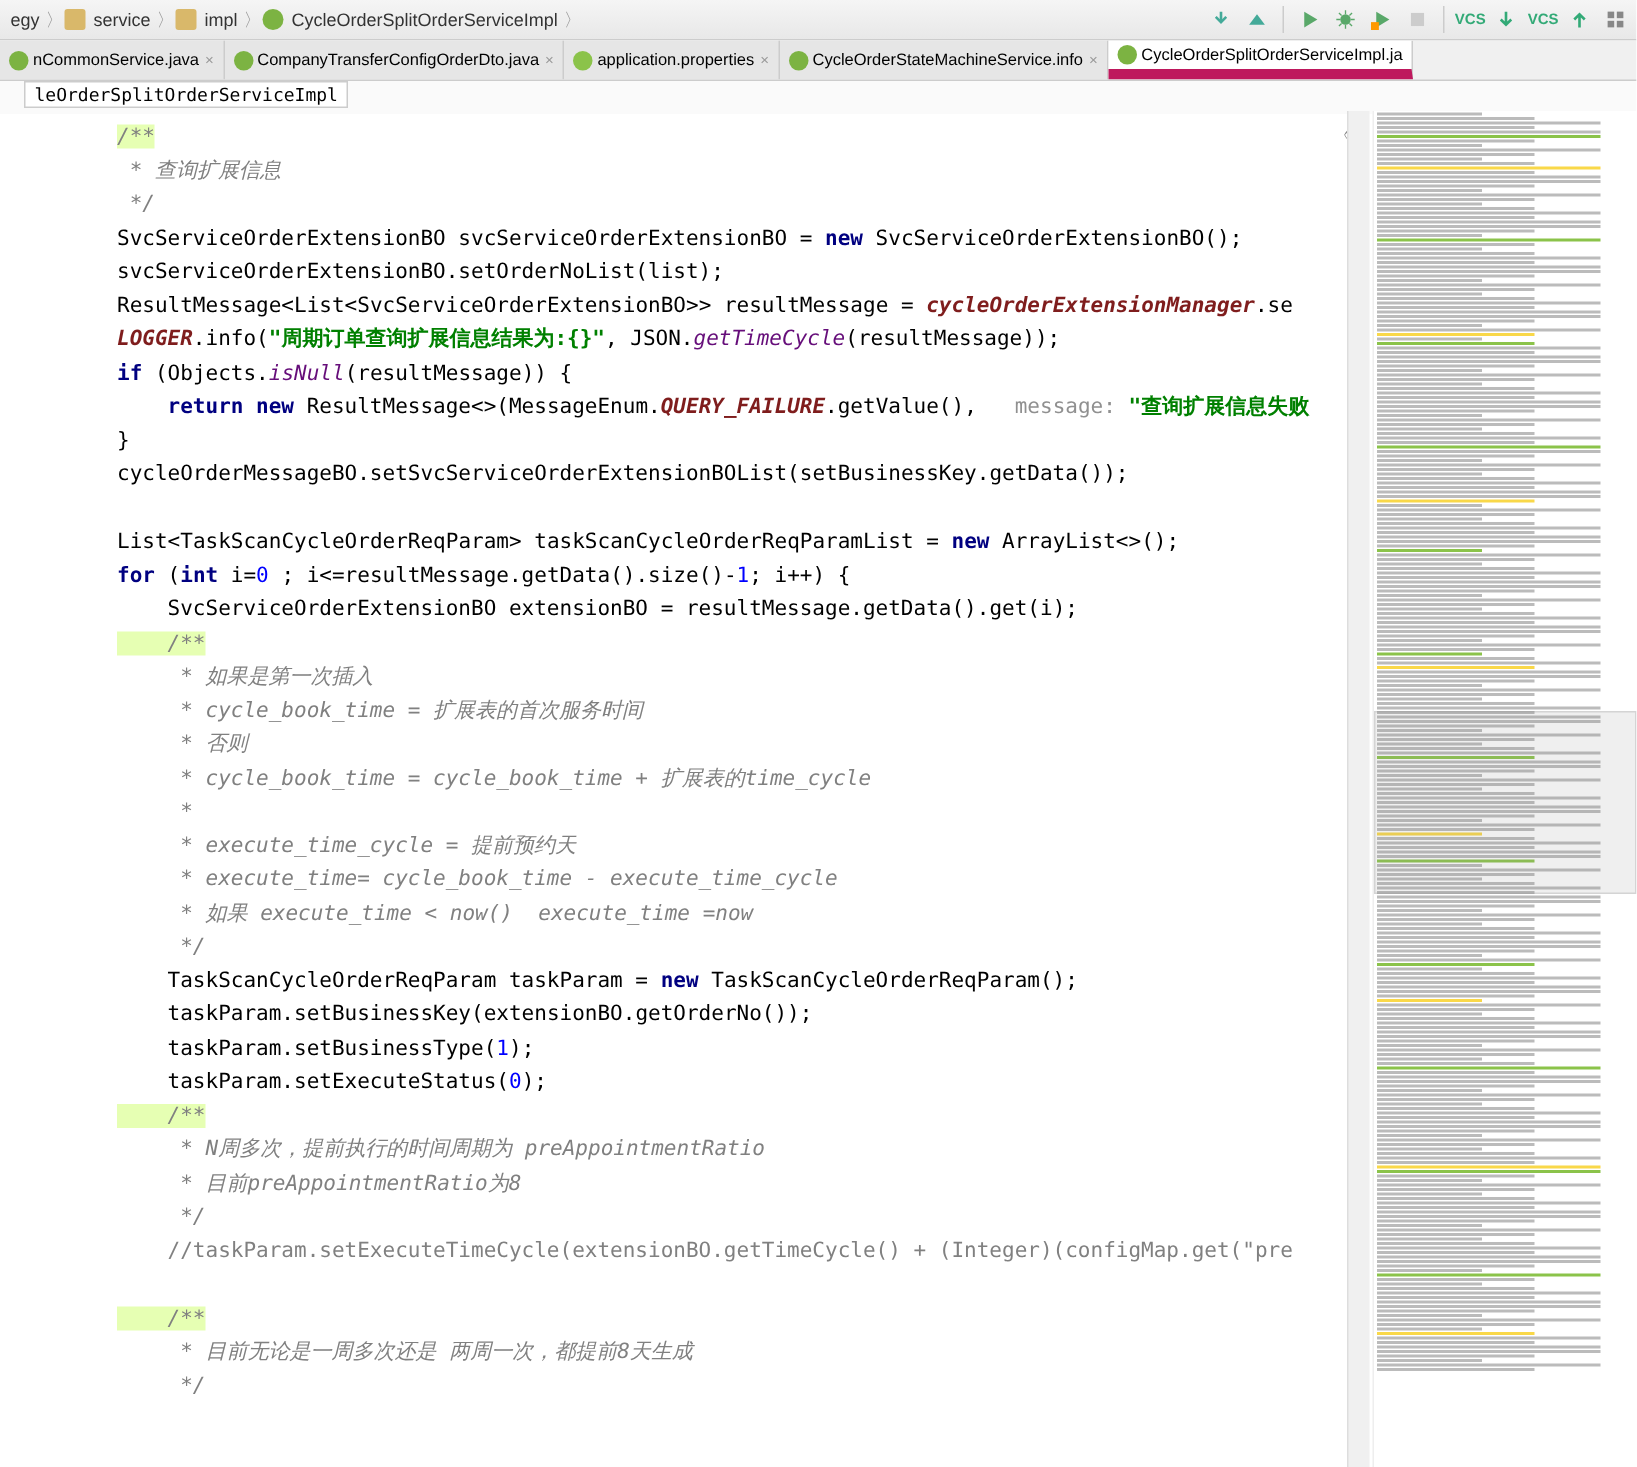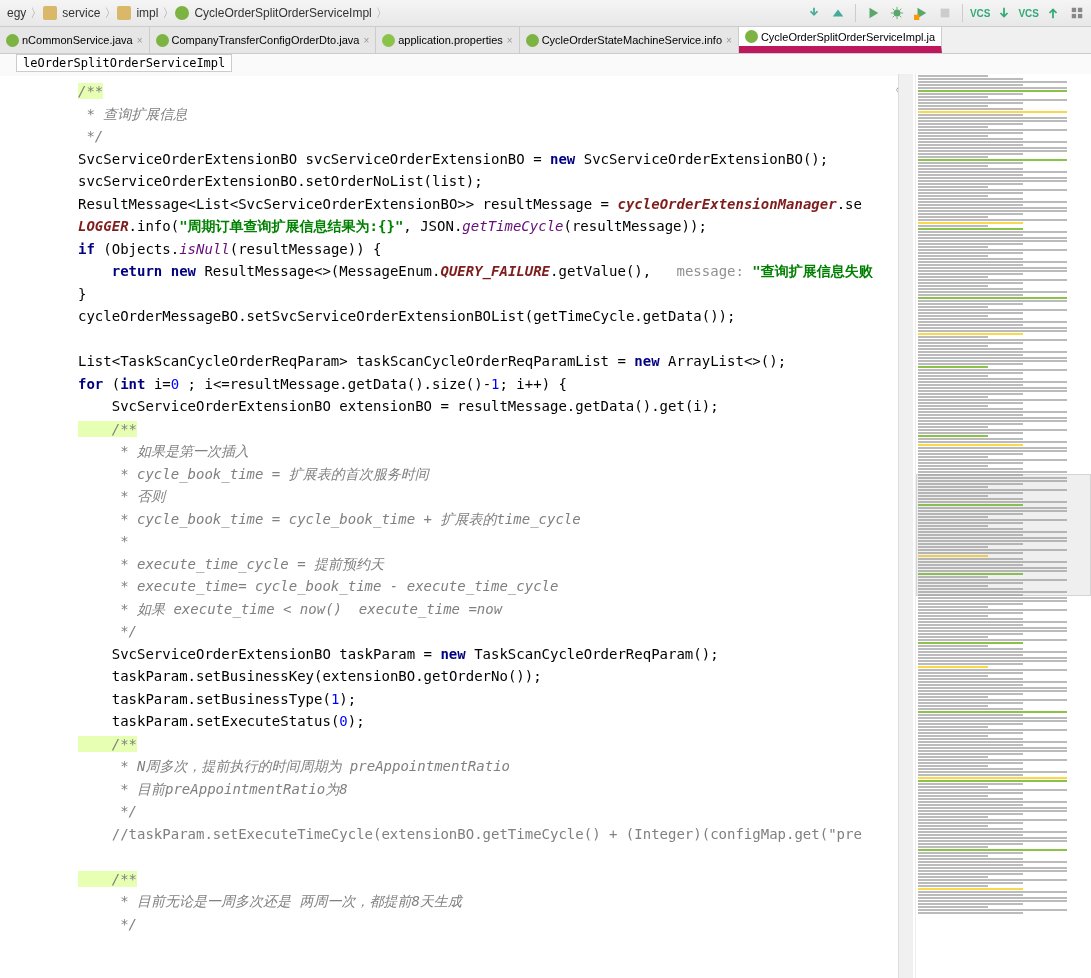--- a/index.html
+++ b/index.html
@@ -159,36 +159,36 @@
 <pre><span class="jd jd-bg">/**</span>
 <span class="jd"> * 查询扩展信息</span>
 <span class="jd"> */</span>
 <span>SvcServiceOrderExtensionBO svcServiceOrderExtensionBO = </span><span class="kw">new</span><span> SvcServiceOrderExtensionBO</span><span class="par">()</span><span>;</span>
 <span>svcServiceOrderExtensionBO.setOrderNoList</span><span class="par">(</span><span>list</span><span class="par">)</span><span>;</span>
 <span>ResultMessage</span><span class="par">&lt;</span><span>List</span><span class="par">&lt;</span><span>SvcServiceOrderExtensionBO</span><span class="par">&gt;&gt;</span><span> resultMessage = </span><span class="fld">cycleOrderExtensionManager</span><span>.se</span>
 <span class="fld">LOGGER</span><span>.info</span><span class="par">(</span><span class="st">"周期订单查询扩展信息结果为:{}"</span><span>, JSON.</span><span class="stat">getTimeCycle</span><span class="par">(</span><span>resultMessage</span><span class="par">))</span><span>;</span>
 <span class="kw">if </span><span class="par">(</span><span>Objects.</span><span class="stat">isNull</span><span class="par">(</span><span>resultMessage</span><span class="par">)) {</span>
 <span>    </span><span class="kw">return new </span><span>ResultMessage</span><span class="par">&lt;&gt;(</span><span>MessageEnum.</span><span class="fld">QUERY_FAILURE</span><span>.getValue</span><span class="par">()</span><span>,   </span><span class="hint">message:</span><span> </span><span class="st">"查询扩展信息失败</span>
 <span class="par">}</span>
-<span>cycleOrderMessageBO.setSvcServiceOrderExtensionBOList</span><span class="par">(</span><span>getTimeCycle.getData</span><span class="par">())</span><span>;</span>
+<span>cycleOrderMessageBO.setSvcServiceOrderExtensionBOList</span><span class="par">(</span><span>setBusinessKey.getData</span><span class="par">())</span><span>;</span>
 <span></span>
 <span>List</span><span class="par">&lt;</span><span>TaskScanCycleOrderReqParam</span><span class="par">&gt;</span><span> taskScanCycleOrderReqParamList = </span><span class="kw">new </span><span>ArrayList</span><span class="par">&lt;&gt;()</span><span>;</span>
 <span class="kw">for </span><span class="par">(</span><span class="kw">int </span><span>i=</span><span class="num">0</span><span> ; i&lt;=resultMessage.getData</span><span class="par">()</span><span>.size</span><span class="par">()</span><span>-</span><span class="num">1</span><span>; i++</span><span class="par">) {</span>
 <span>    SvcServiceOrderExtensionBO extensionBO = resultMessage.getData</span><span class="par">()</span><span>.get</span><span class="par">(</span><span>i</span><span class="par">)</span><span>;</span>
 <span class="jd"><span class="jd-bg">    /**</span></span>
 <span class="jd">     * 如果是第一次插入</span>
 <span class="jd">     * cycle_book_time = 扩展表的首次服务时间</span>
 <span class="jd">     * 否则</span>
 <span class="jd">     * cycle_book_time = cycle_book_time + 扩展表的time_cycle</span>
 <span class="jd">     *</span>
 <span class="jd">     * execute_time_cycle = 提前预约天</span>
 <span class="jd">     * execute_time= cycle_book_time - execute_time_cycle</span>
 <span class="jd">     * 如果 execute_time &lt; now()  execute_time =now</span>
 <span class="jd">     */</span>
-<span>    SvcServiceOrderExtensionBO taskParam = </span><span class="kw">new </span><span>TaskScanCycleOrderReqParam</span><span class="par">()</span><span>;</span>
+<span>    TaskScanCycleOrderReqParam taskParam = </span><span class="kw">new </span><span>TaskScanCycleOrderReqParam</span><span class="par">()</span><span>;</span>
 <span>    taskParam.setBusinessKey</span><span class="par">(</span><span>extensionBO.getOrderNo</span><span class="par">())</span><span>;</span>
 <span>    taskParam.setBusinessType</span><span class="par">(</span><span class="num">1</span><span class="par">)</span><span>;</span>
 <span>    taskParam.setExecuteStatus</span><span class="par">(</span><span class="num">0</span><span class="par">)</span><span>;</span>
 <span class="jd"><span class="jd-bg">    /**</span></span>
 <span class="jd">     * N周多次，提前执行的时间周期为 preAppointmentRatio</span>
 <span class="jd">     * 目前preAppointmentRatio为8</span>
 <span class="jd">     */</span>
 <span class="cm">    //taskParam.setExecuteTimeCycle(extensionBO.getTimeCycle() + (Integer)(configMap.get("pre</span>
 <span></span>
 <span class="jd"><span class="jd-bg">    /**</span></span>

